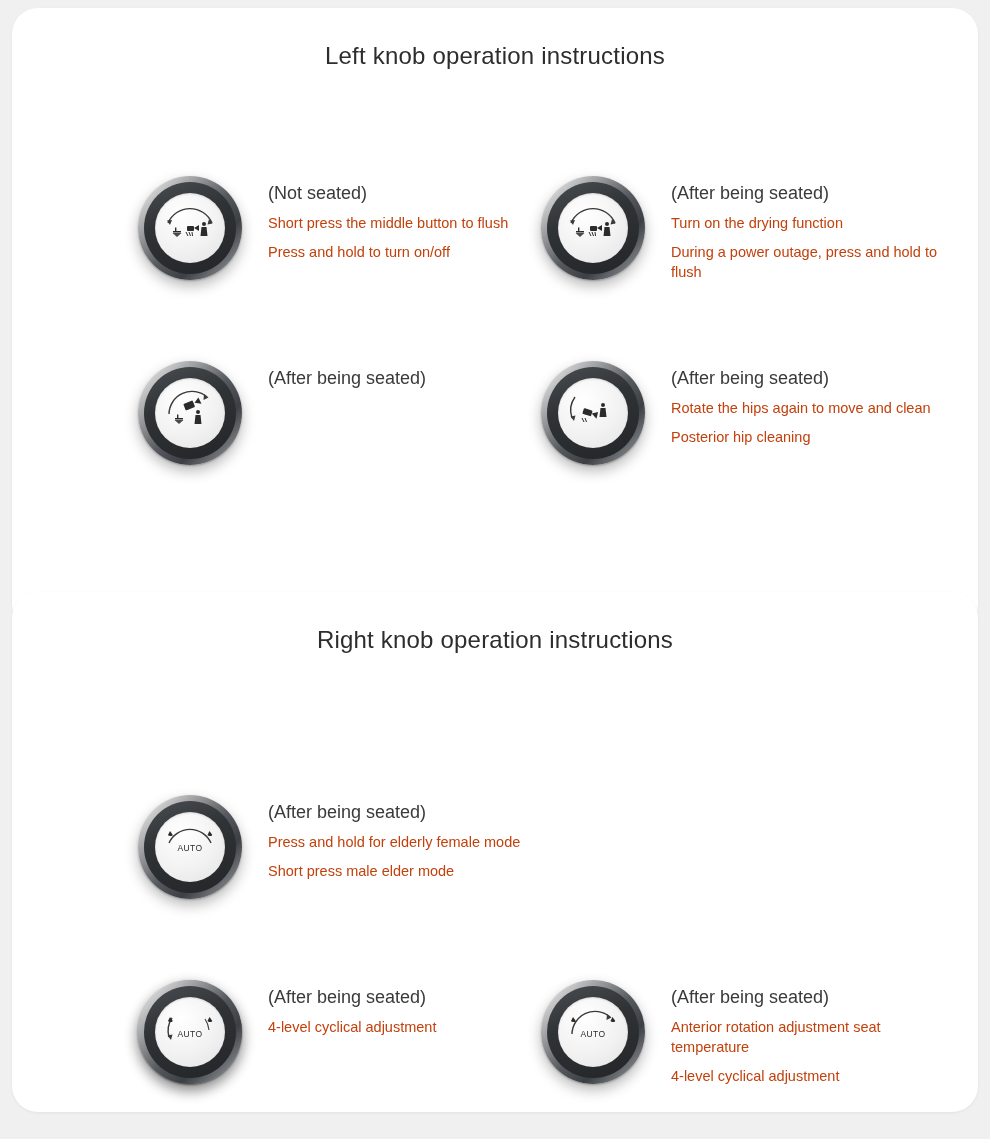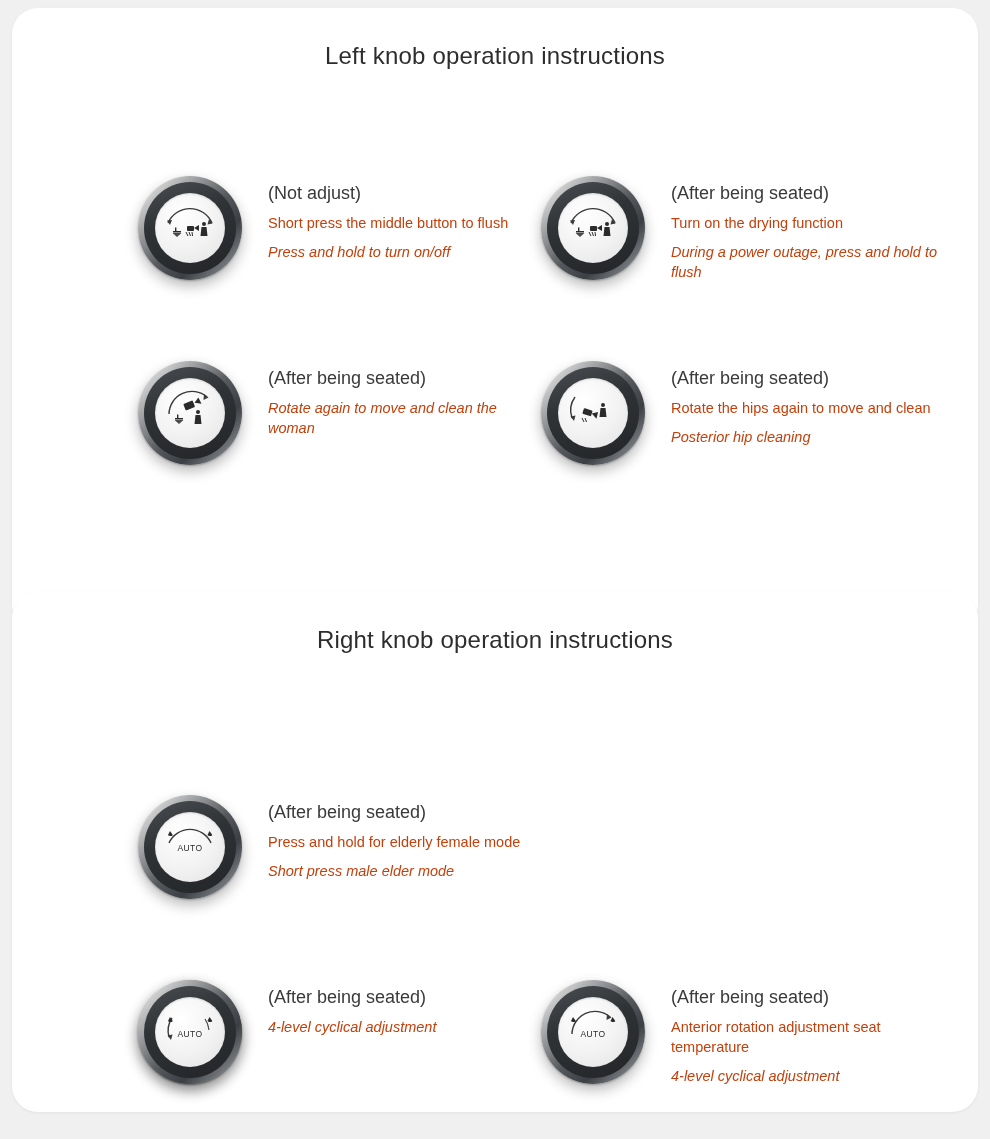--- a/index.html
+++ b/index.html
@@ -96,21 +96,21 @@
     color: #3a3a3a;
     margin-bottom: 8px;
     line-height: 1.25;
   }
   .desc {
     font-size: 14.5px;
     color: #c2410c;
     line-height: 1.38;
     margin-bottom: 9px;
   }
-  .desc:last-child { margin-bottom: 0; font-style: italic; }
+  .desc:last-child { margin-bottom: 0; }
 </style>
 </head>
 <body>
 
 <div class="page">
 
   <div class="card card-top">
     <div class="card-title">Left knob operation instructions</div>
 
     <div class="rows">
@@ -134,21 +134,21 @@
                 <path d="M31 39 l2 4 M34 39 l1.5 4 M37 39 l0.5 4" stroke="#2b2b2b" stroke-width="1" fill="none"></path>
               </g>
               <g fill="#2b2b2b">
                 <circle cx="49" cy="31" r="2"></circle>
                 <path d="M46.5 34 h5 l1 9 h-7 z"></path>
               </g>
             </svg>
           </div>
         </div>
         <div class="text-block">
-          <div class="state-label">(Not adjust)</div>
+          <div class="state-label">(Not seated)</div>
           <div class="desc">Short press the middle button to flush</div>
           <div class="desc">Press and hold to turn on/off</div>
         </div>
       </div>
 
       <div class="entry" style="position:absolute; left:529px; top:60px;">
         <div class="knob-wrap">
           <div class="knob"></div>
           <div class="knob-face">
             <svg width="70" height="70" viewBox="0 0 70 70">
@@ -197,21 +197,20 @@
               </g>
               <g fill="#2b2b2b">
                 <circle cx="43" cy="34" r="2"></circle>
                 <path d="M40.5 37 h5 l1 9 h-7 z"></path>
               </g>
             </svg>
           </div>
         </div>
         <div class="text-block">
           <div class="state-label">(After being seated)</div>
-          <div class="desc">Rotate again to move and clean the woman</div>
         </div>
       </div>
 
       <div class="entry" style="position:absolute; left:529px; top:245px;">
         <div class="knob-wrap">
           <div class="knob"></div>
           <div class="knob-face">
             <svg width="70" height="70" viewBox="0 0 70 70">
               <path d="M17 19 A23 23 0 0 0 14 40" fill="none" stroke="#3a3a3a" stroke-width="1.4"></path>
               <path d="M16 43 L12.5 38.5 L17.5 37.5 Z" fill="#3a3a3a"></path>

